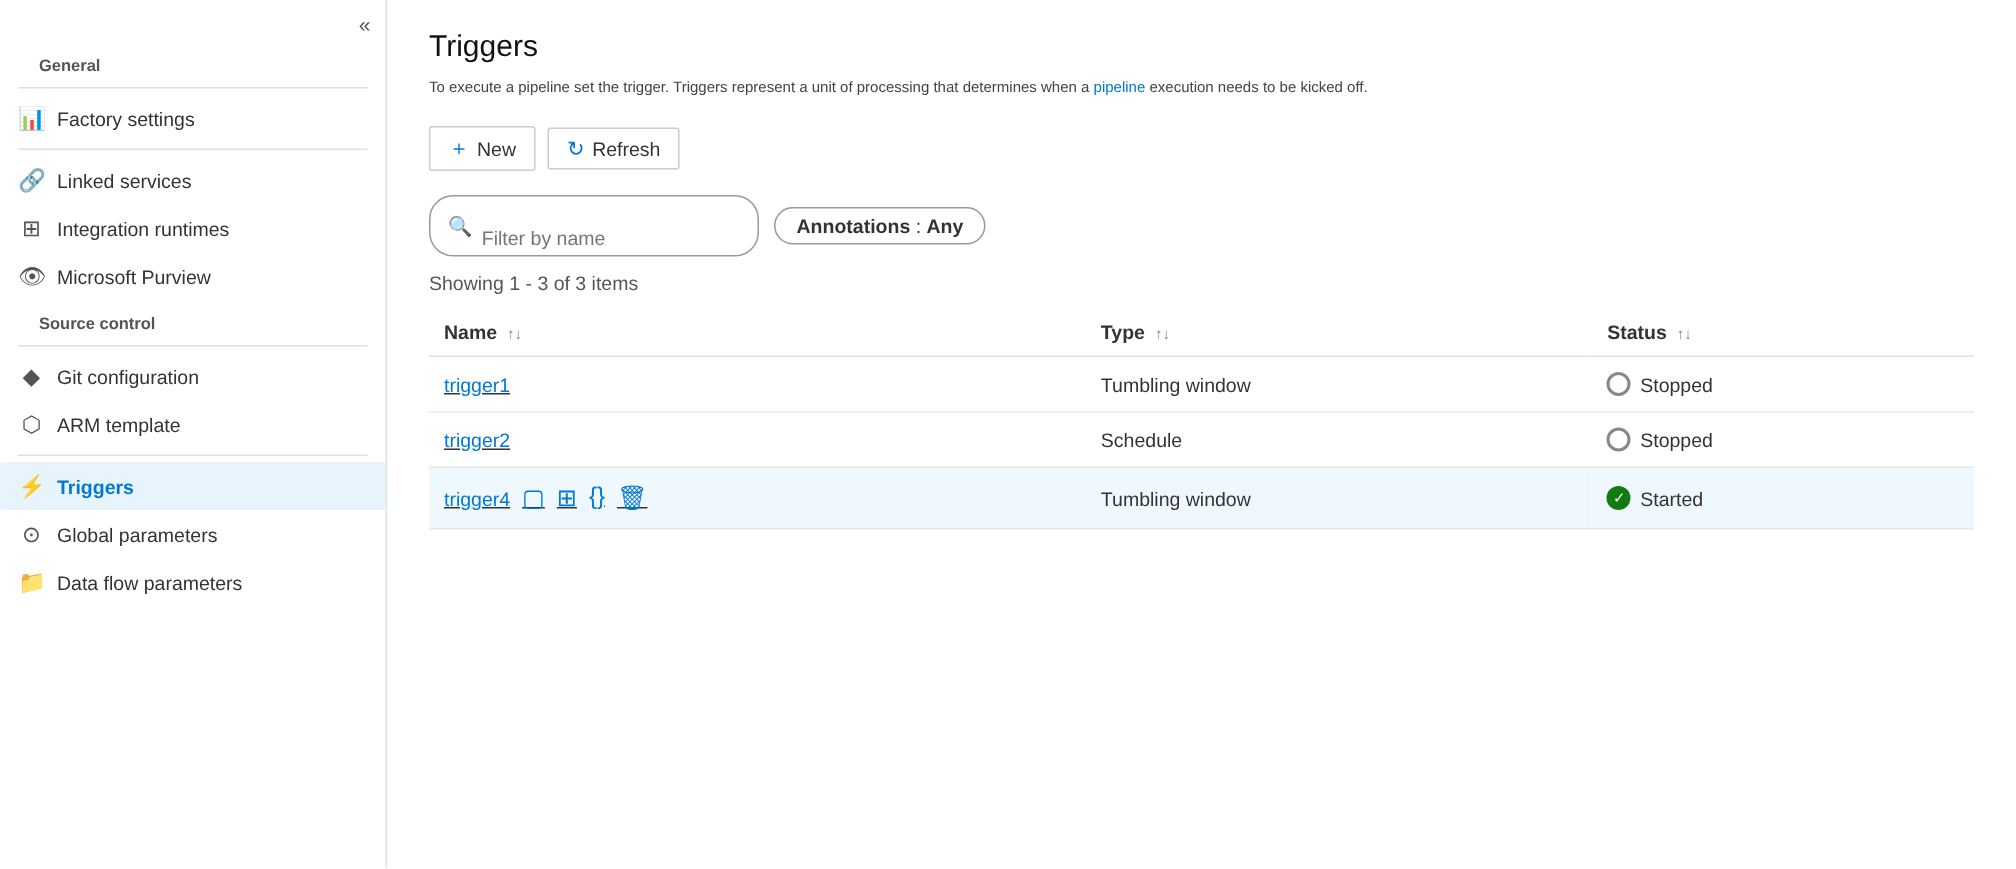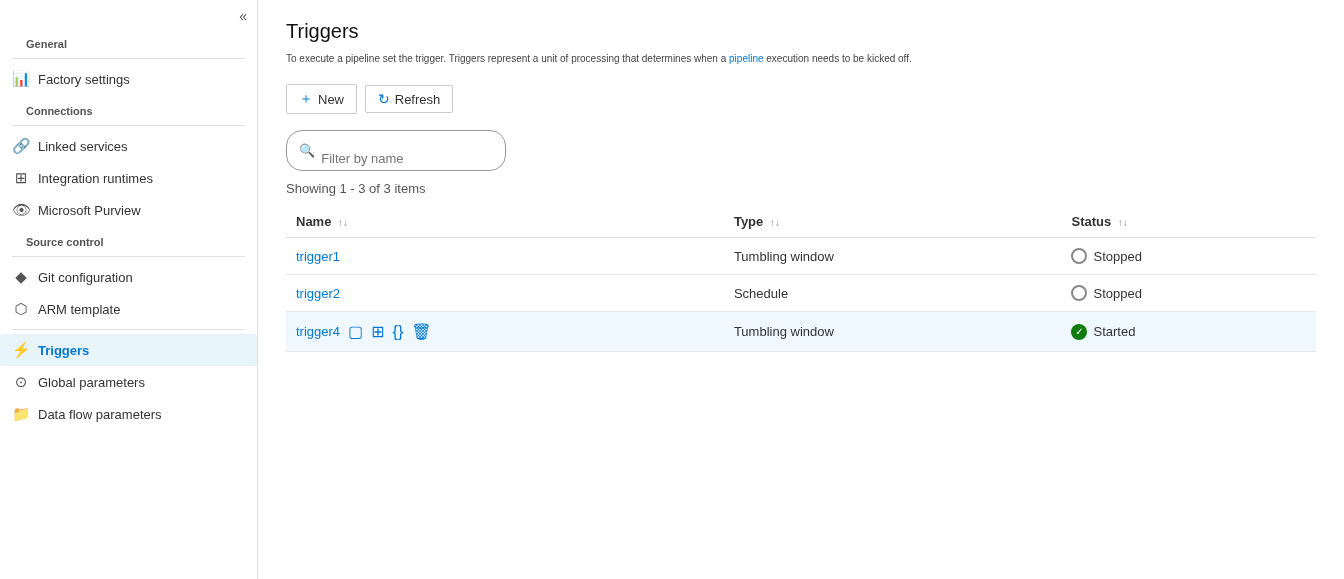--- a/index.html
+++ b/index.html
@@ -170,36 +170,35 @@
       width: 16px; height: 16px; border-radius: 50%;
       background: #107c10;
       display: inline-flex; align-items: center; justify-content: center;
       flex-shrink: 0; color: #fff; font-size: 10px;
     }
 
     
     .row-actions { display: flex; align-items: center; gap: 8px; margin-left: 8px; }
     .row-action-icon { color: #0078d4; cursor: pointer; font-size: 16px; }
 
-    .name-cell { display: flex; align-items: center; }
+    .name-cell { display: flex; align-items: center; text-decoration: underline; }
   </style>
 </head>
 <body>
 
 <div class="sidebar">
   <div class="sidebar-collapse-btn">«</div>
 
   <div id="sidebar-content">
       <div class="sidebar-section-label">General</div>
       <hr class="sidebar-divider">
       <div class="sidebar-item">
         <span class="icon">📊</span>
         <span>Factory settings</span>
       </div>
-      <div class="sidebar-section-label">Connections</div>
       <hr class="sidebar-divider">
       <div class="sidebar-item">
         <span class="icon">🔗</span>
         <span>Linked services</span>
       </div>
       <div class="sidebar-item">
         <span class="icon">⊞</span>
         <span>Integration runtimes</span>
       </div>
       <div class="sidebar-item">
@@ -247,20 +246,23 @@
       <span class="btn-icon">↻</span>
       <span>Refresh</span>
     </button>
   </div>
 
   <div class="filter-row">
     <div class="filter-input-wrap">
       <span class="search-icon">🔍</span>
       <input type="text" placeholder="Filter by name" style="">
     </div>
+    <button class="annotations-btn">
+      <span>Annotations</span> : <span style="font-weight:700;">Any</span>
+    </button>
   </div>
 
   <div class="items-count">Showing 1 - 3 of 3 items</div>
 
   <table class="trigger-table">
     <thead>
       <tr>
         <th>
           <span>Name</span>
           <span class="sort-icon">↑↓</span>

